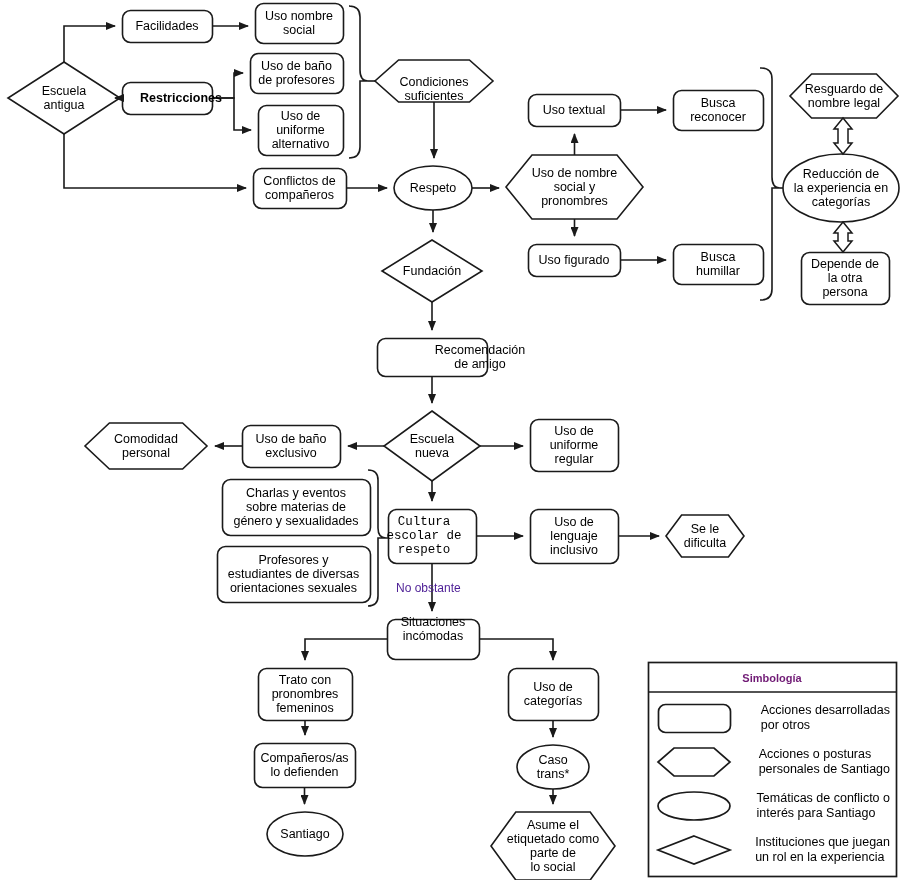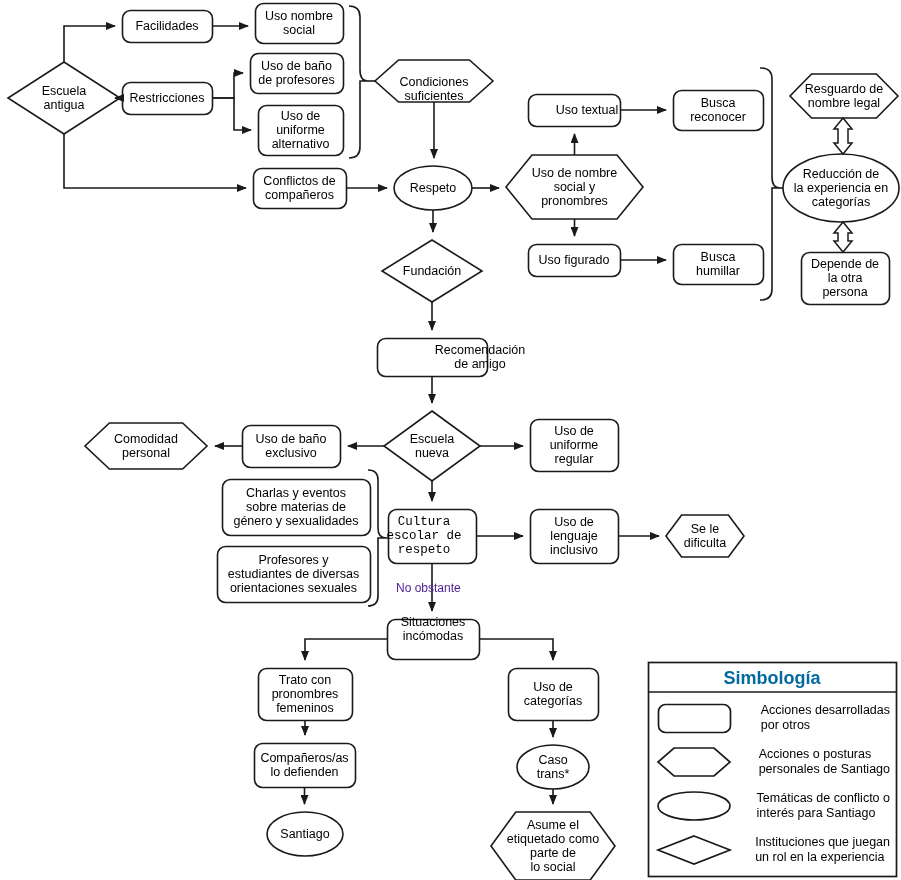--- a/index.html
+++ b/index.html
@@ -5,21 +5,21 @@
   html,body{margin:0;padding:0;background:#ffffff;}
   body{font-family:"Liberation Sans", sans-serif;}
   #canvas{position:relative;width:901px;height:880px;overflow:hidden;background:#fff;}
   #svg{position:absolute;left:0;top:0;width:901px;height:880px;}
 
   .lbl{position:absolute;display:flex;align-items:center;justify-content:center;
        text-align:center;line-height:1.12;color:#000;font-size:12.5px;
        font-family:"Liberation Sans", sans-serif;pointer-events:none;}
 
   .legend-title{position:absolute;display:flex;align-items:center;justify-content:center;
-       font-weight:bold;font-size:18px;color:#0369a1;}
+       font-weight:bold;font-size:11px;color:#701a75;}
   .legend-text{position:absolute;display:flex;align-items:center;justify-content:flex-end;
        font-size:12.5px;color:#000;line-height:1.18;text-align:left;}
   .edge-label{position:absolute;font-size:12px;color:#4c1d95;white-space:nowrap;}
 </style>
 </head>
 <body>
 
 <div id="canvas">
   <svg id="svg" viewBox="0 0 901 880" xmlns="http://www.w3.org/2000/svg">
     <defs>
@@ -122,30 +122,30 @@
         <rect x="658.5" y="704.5" width="72" height="28" rx="7" ry="7" fill="#ffffff" stroke="#1a1a1a" stroke-width="1.7"></rect>
         <polygon points="674,748 714,748 730,762 714,776 674,776 658,762" fill="#ffffff" stroke="#1a1a1a" stroke-width="1.7"></polygon>
         <ellipse cx="694" cy="806" rx="36" ry="14" fill="#ffffff" stroke="#1a1a1a" stroke-width="1.7"></ellipse>
         <polygon points="694,836 730,850 694,864 658,850" fill="#ffffff" stroke="#1a1a1a" stroke-width="1.7"></polygon>
       </g>
   </svg>
 
   <div id="label-layer">
       <div class="lbl" style="left: 8px; top: 62px; width: 112px; height: 72px;">Escuela<br>antigua</div>
       <div class="lbl" style="left: 122px; top: 10px; width: 90px; height: 32px;">Facilidades</div>
-      <div class="lbl" style="left: 122px; top: 82px; width: 90px; height: 32px;">Restricciones</div>
+      <div class="lbl" style="left: 136px; top: 82px; width: 90px; height: 32px; font-weight: bold;">Restricciones</div>
       <div class="lbl" style="left: 255px; top: 3px; width: 88px; height: 40px;">Uso nombre<br>social</div>
       <div class="lbl" style="left: 250px; top: 53px; width: 93px; height: 40px;">Uso de baño<br>de profesores</div>
       <div class="lbl" style="left: 258px; top: 105px; width: 85px; height: 50px;">Uso de<br>uniforme<br>alternativo</div>
       <div class="lbl" style="left: 253px; top: 168px; width: 93px; height: 40px;">Conflictos de<br>compañeros</div>
       <div class="lbl" style="left: 375px; top: 60px; width: 118px; height: 58px;">Condiciones<br>suficientes</div>
       <div class="lbl" style="left: 394px; top: 166px; width: 78px; height: 44px;">Respeto</div>
       <div class="lbl" style="left: 382px; top: 240px; width: 100px; height: 62px;">Fundación</div>
       <div class="lbl" style="left: 506px; top: 155px; width: 137px; height: 64px;">Uso de nombre<br>social y<br>pronombres</div>
-      <div class="lbl" style="left: 541px; top: 94px; width: 92px; height: 32px;">Uso textual</div>
+      <div class="lbl" style="left: 528px; top: 94px; width: 92px; height: 32px;">Uso textual</div>
       <div class="lbl" style="left: 528px; top: 244px; width: 92px; height: 32px;">Uso figurado</div>
       <div class="lbl" style="left: 673px; top: 90px; width: 90px; height: 40px;">Busca<br>reconocer</div>
       <div class="lbl" style="left: 673px; top: 244px; width: 90px; height: 40px;">Busca<br>humillar</div>
       <div class="lbl" style="left: 790px; top: 74px; width: 108px; height: 44px;">Resguardo de<br>nombre legal</div>
       <div class="lbl" style="left: 783px; top: 154px; width: 116px; height: 68px;">Reducción de<br>la experiencia en<br>categorías</div>
       <div class="lbl" style="left: 801px; top: 252px; width: 88px; height: 52px;">Depende de<br>la otra<br>persona</div>
       <div class="lbl" style="left: 377px; top: 338px; width: 110px; height: 38px; padding-left: 48px;">Recomendación<br>de amigo</div>
       <div class="lbl" style="left: 384px; top: 411px; width: 96px; height: 70px;">Escuela<br>nueva</div>
       <div class="lbl" style="left: 242px; top: 425px; width: 98px; height: 42px;">Uso de baño<br>exclusivo</div>
       <div class="lbl" style="left: 85px; top: 423px; width: 122px; height: 46px;">Comodidad<br>personal</div>

